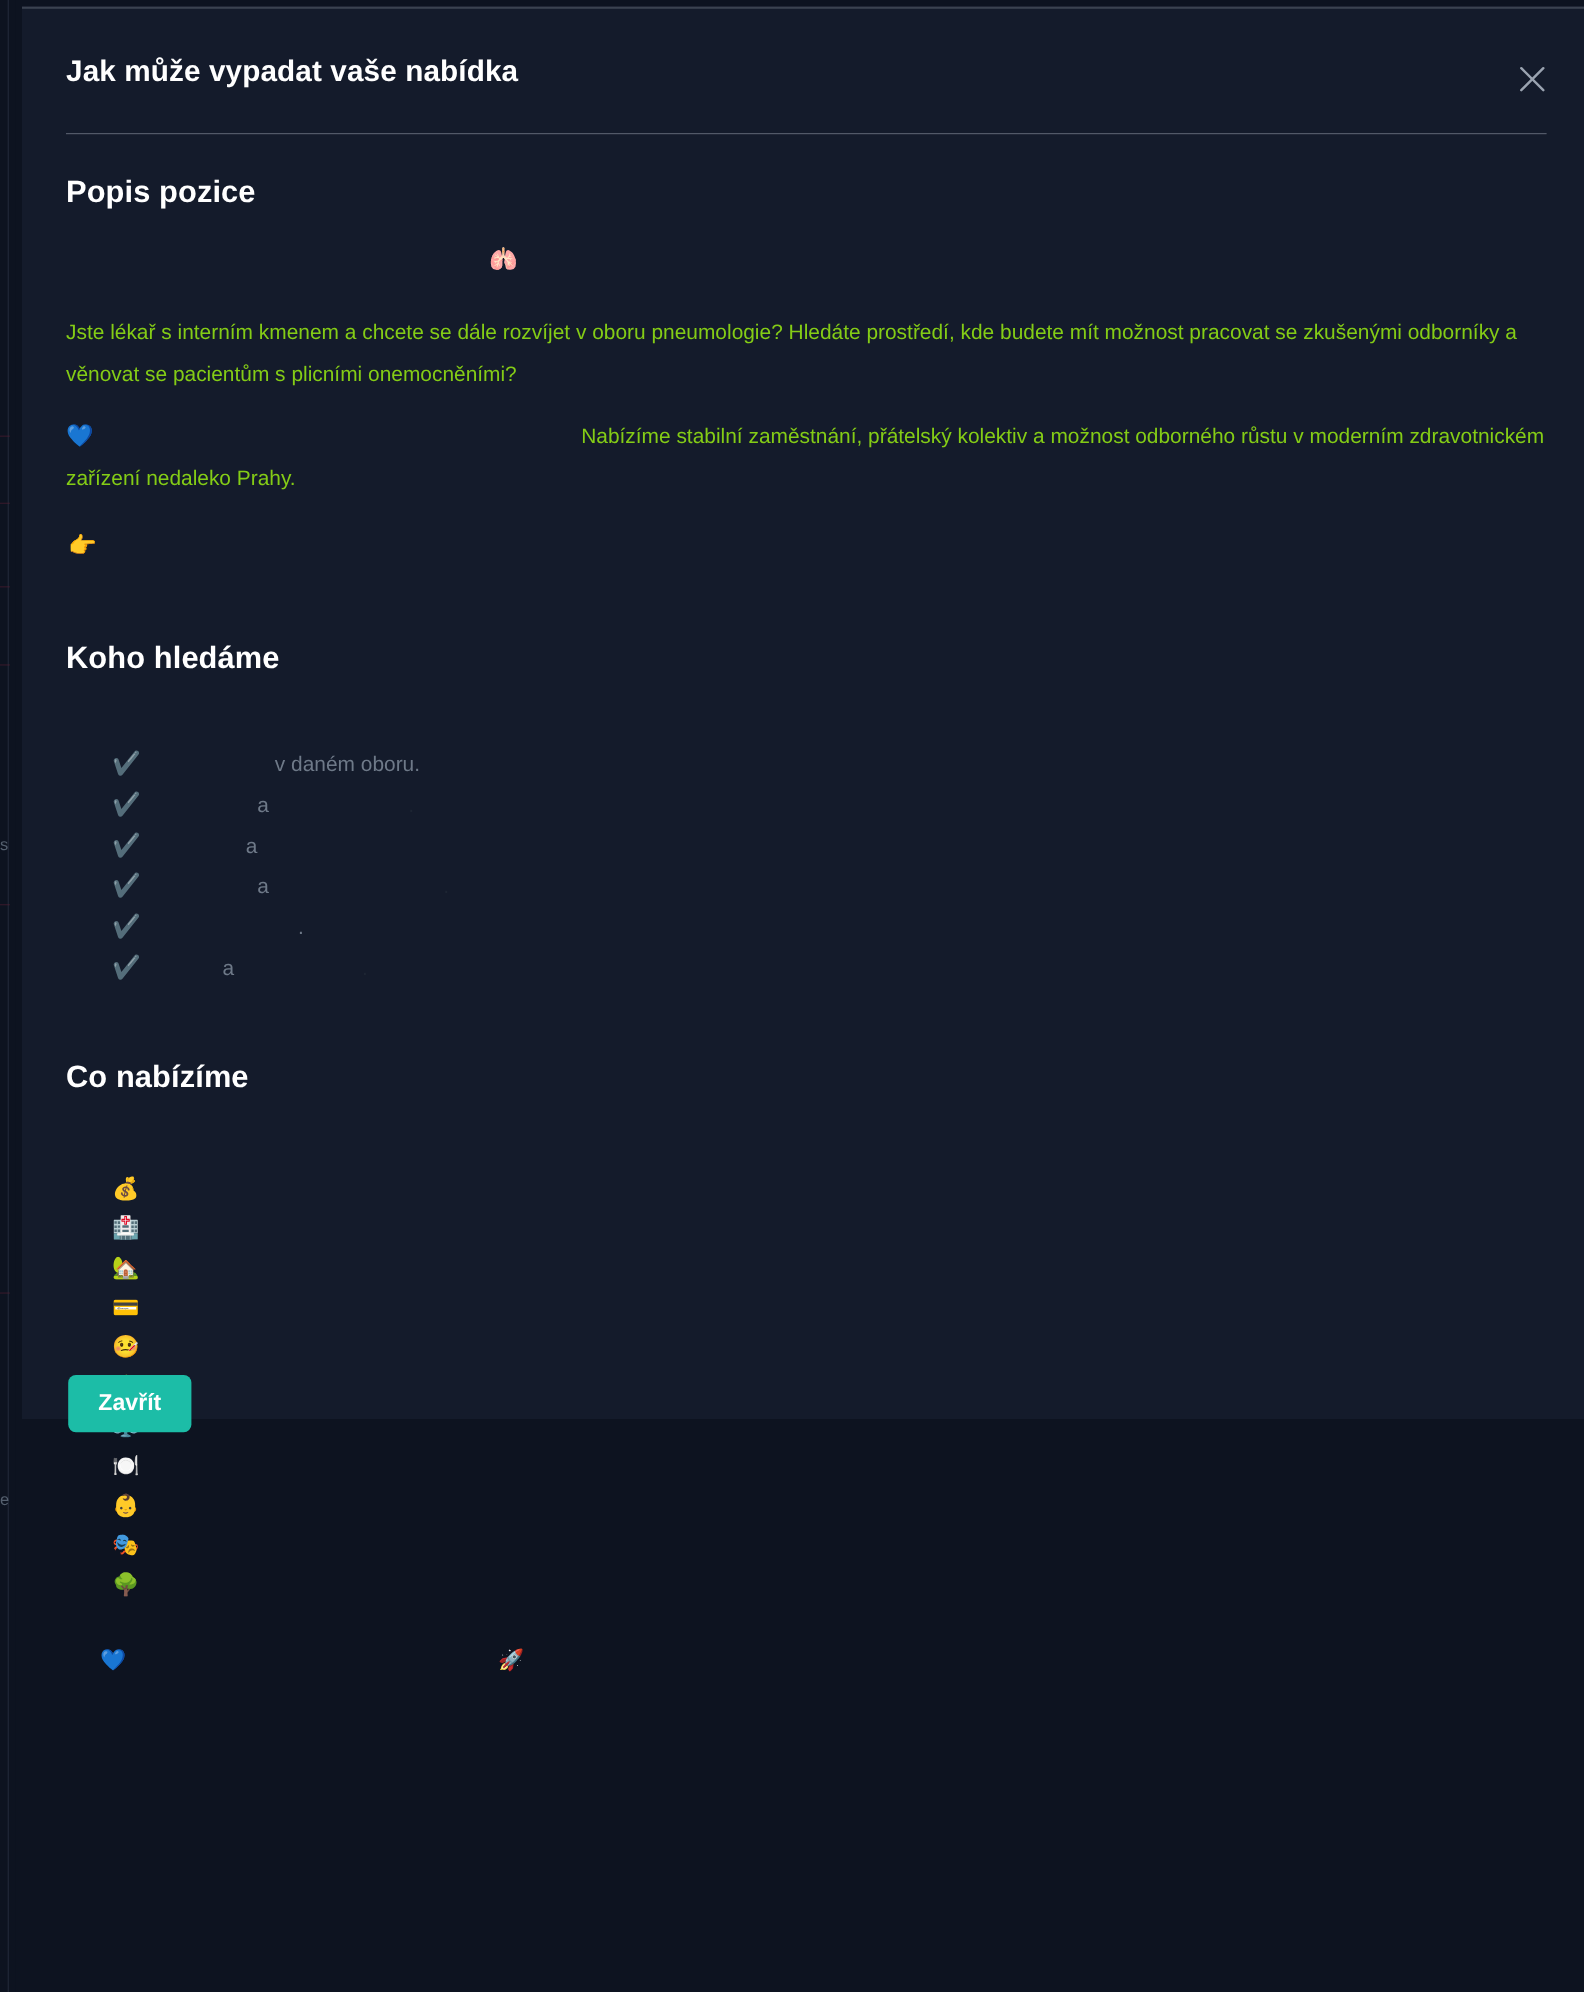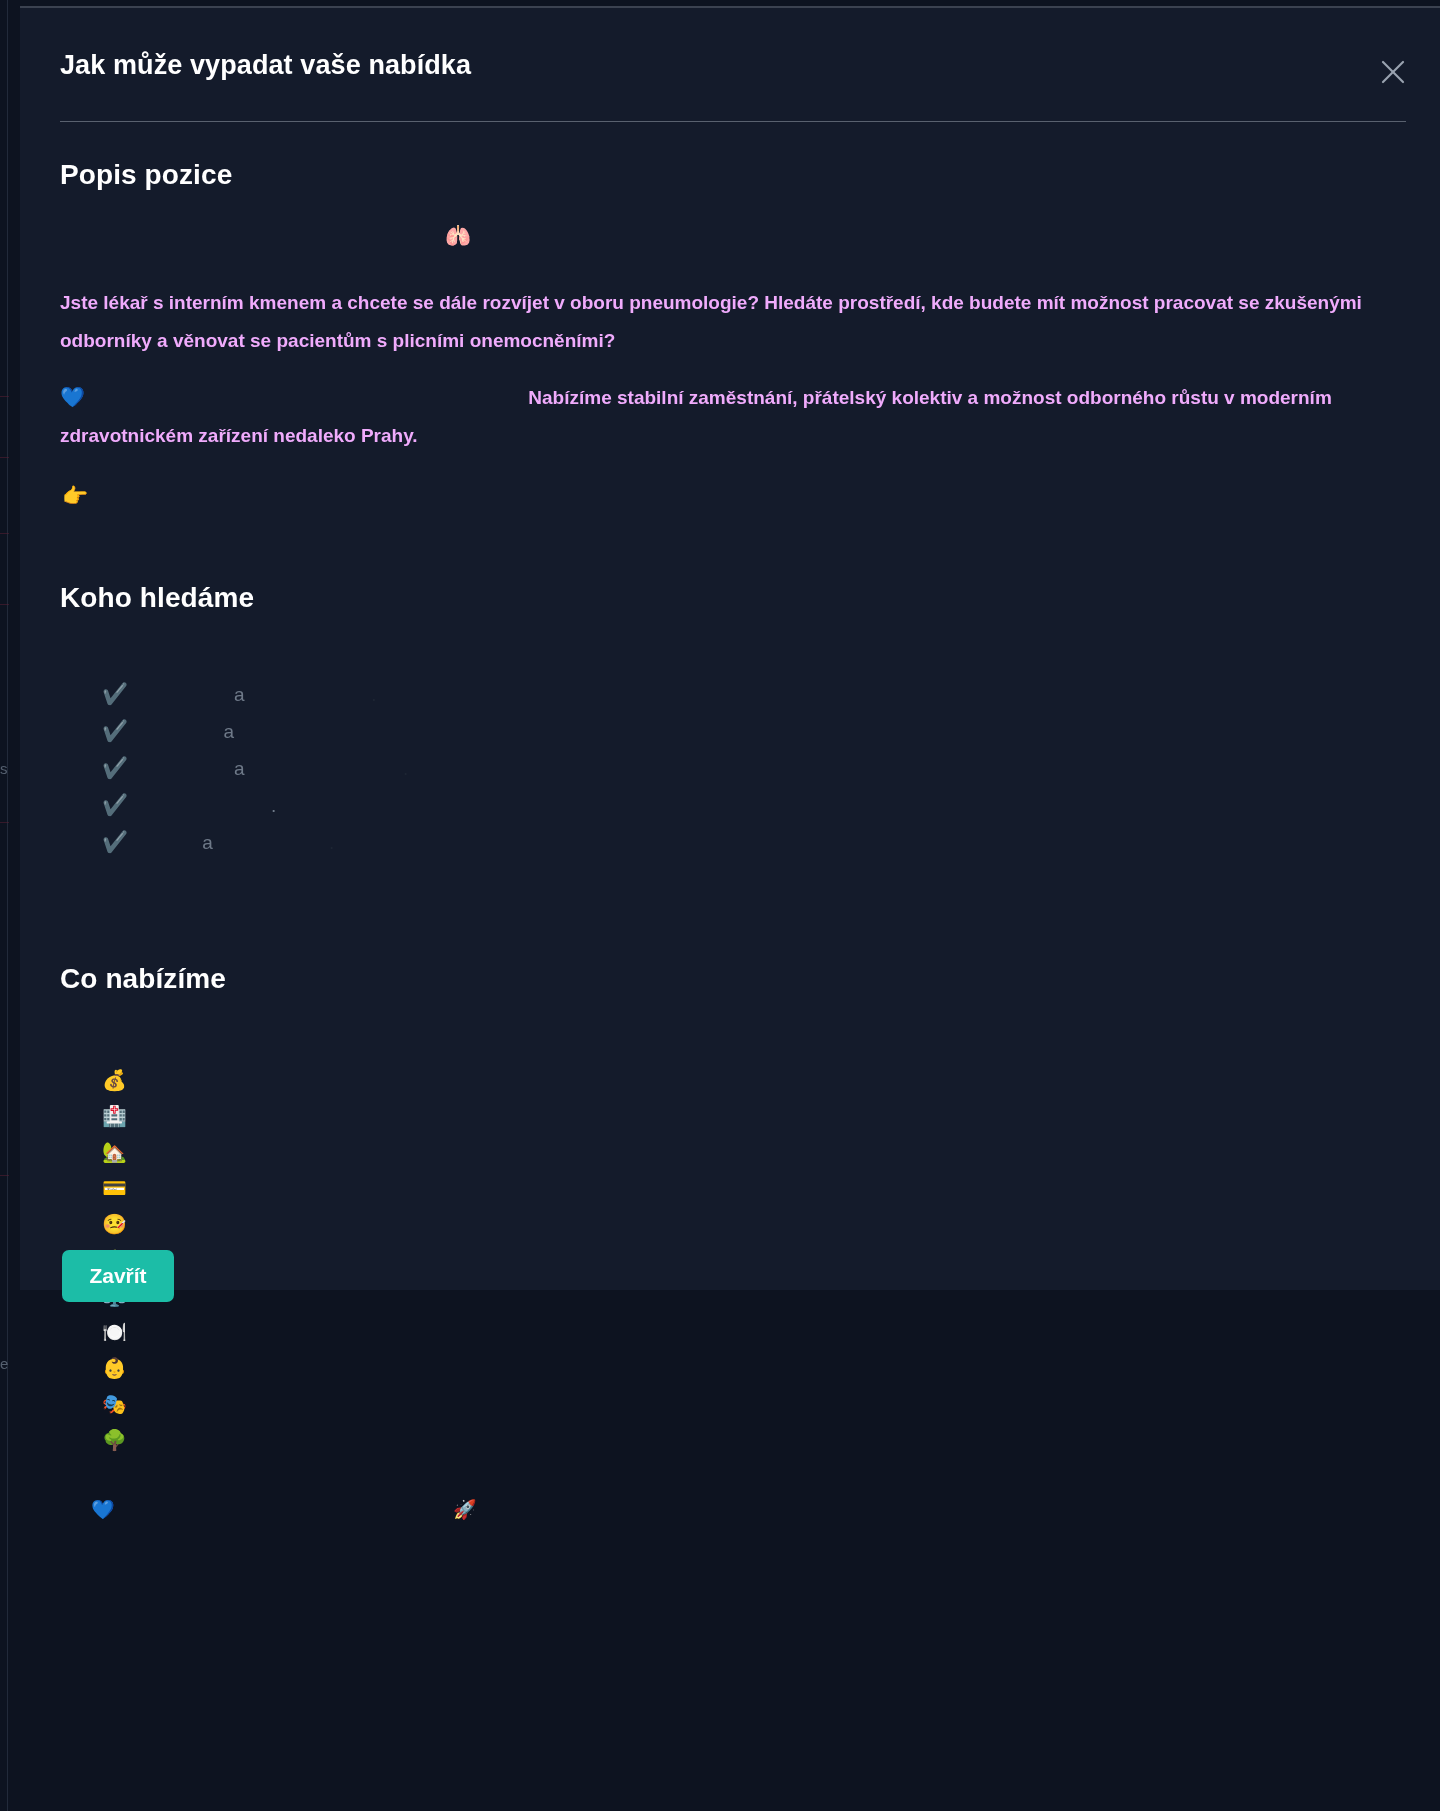--- a/index.html
+++ b/index.html
@@ -111,22 +111,21 @@
 
   .para {
     position: absolute;
     left: 40px;
     width: 1345px;
     font-size: 19px;
     line-height: 38px;
     color: #2b3444;
   }
   .para .vis {
-    color: #f0abfc;
-    font-weight: bold;
+    color: #84cc16;
   }
   .emoji {
     font-family: "DejaVu Sans", "Liberation Sans", sans-serif;
     font-size: 20px;
     line-height: 1;
   }
 
   .emoji-solo {
     position: absolute;
     left: 42px;
@@ -252,20 +251,23 @@
     <div class="para" style="top:258px">
       <span class="emoji">💙</span><span style="white-space:pre">                                                                                    </span><span class="vis">Nabízíme stabilní zaměstnání, přátelský kolektiv a možnost odborného růstu v moderním zdravotnickém zařízení nedaleko Prahy.</span>
     </div>
 
     <div class="emoji-solo" style="top:363px">👉</div>
 
     <h2 class="section-heading" style="top:461px">Koho hledáme</h2>
 
     <ul class="check-list" style="top:518px">
       <li class="check-row">
+        <span class="tick">✔️</span><span class="dim">                       </span><span class="vis">v daném oboru.</span><span class="dim"></span>
+      </li>
+      <li class="check-row">
         <span class="tick">✔️</span><span class="dim">                    </span><span class="vis">a</span><span class="dim">                        .</span>
       </li>
       <li class="check-row">
         <span class="tick">✔️</span><span class="dim">                  </span><span class="vis">a</span><span class="dim"></span>
       </li>
       <li class="check-row">
         <span class="tick">✔️</span><span class="dim">                    </span><span class="vis">a</span><span class="dim">                              .</span>
       </li>
       <li class="check-row">
         <span class="tick">✔️</span><span class="dim">                           </span><span class="vis">.</span><span class="dim"></span>

